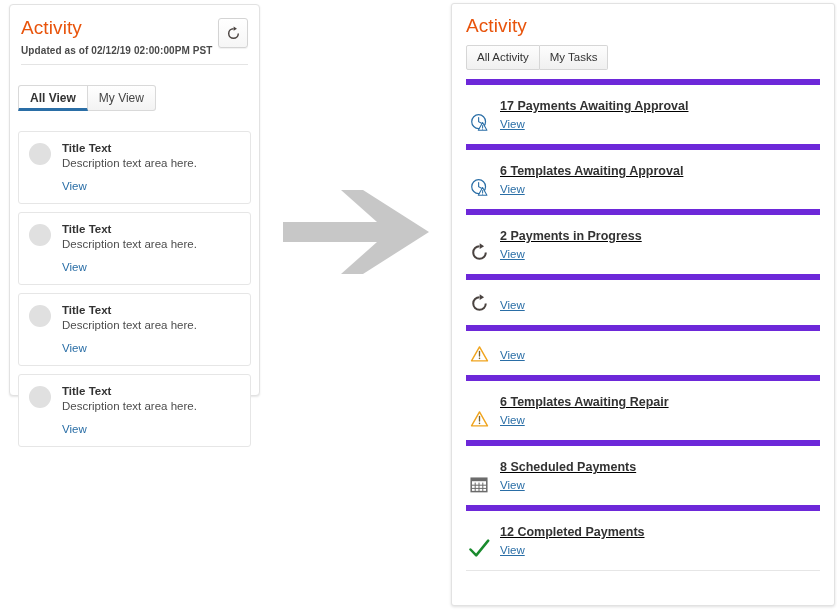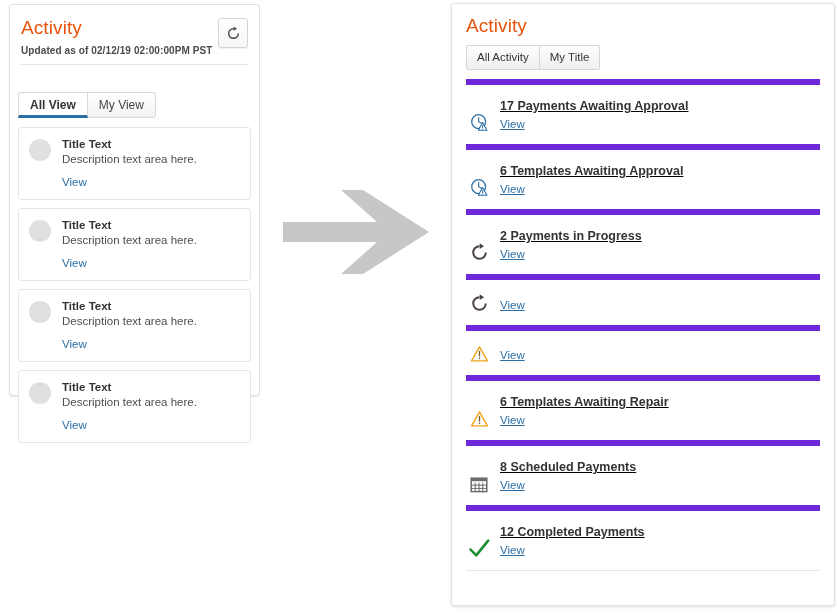--- a/index.html
+++ b/index.html
@@ -67,21 +67,21 @@
   }
   .before-hr {
     border-top: 1px solid #e4e4e4;
     margin: 8px 0 0 0;
     height: 0;
   }
 
   
   .before-tabs {
     display: flex;
-    margin-top: 27px;
+    margin-top: 20px;
     margin-left: 8px;
   }
   .before-tab {
     font-size: 12px;
     font-weight: bold;
     color: #333333;
     padding: 5px 11px 4px 11px;
     border: 1px solid #d9d9d9;
     background: linear-gradient(#ffffff, #f3f3f3);
     cursor: pointer;
@@ -96,21 +96,21 @@
     color: #454545;
   }
   .before-tab.active {
     background: #ffffff;
     border-bottom: 3px solid #2a6ea6;
     padding-bottom: 2px;
   }
 
   
   .before-list {
-    margin-top: 9px;
+    margin-top: 20px;
     padding: 0 8px 10px 8px;
   }
   .before-card {
     border: 1px solid #e6e6e6;
     border-radius: 3px;
     background: #ffffff;
     padding: 9px 10px 9px 10px;
     margin-bottom: 8px;
     display: flex;
     align-items: flex-start;
@@ -318,21 +318,21 @@
   <svg width="150" height="92" viewBox="0 0 150 92">
     <path d="M0 36 L94 36 L58 4 L80 4 L146 46 L80 88 L58 88 L94 56 L0 56 Z" fill="#c7c7c7"></path>
   </svg>
 </div>
 
 <div id="after-panel">
   <div class="after-head">
     <div class="after-title">Activity</div>
     <div class="after-tabs">
       <div class="after-tab first">All Activity</div>
-      <div class="after-tab second">My Title</div>
+      <div class="after-tab second">My Tasks</div>
     </div>
   </div>
 
   <div class="after-list">
 
     <div class="after-row">
       <div class="after-row-icon">
         <svg width="19" height="19" viewBox="0 0 22 22">
           <circle cx="10" cy="10" r="8" fill="none" stroke="#2a6ea6" stroke-width="1.4"></circle>
           <path d="M10 5.2 L10 10 L13.4 11.8" fill="none" stroke="#2a6ea6" stroke-width="1.3" stroke-linecap="round"></path>

